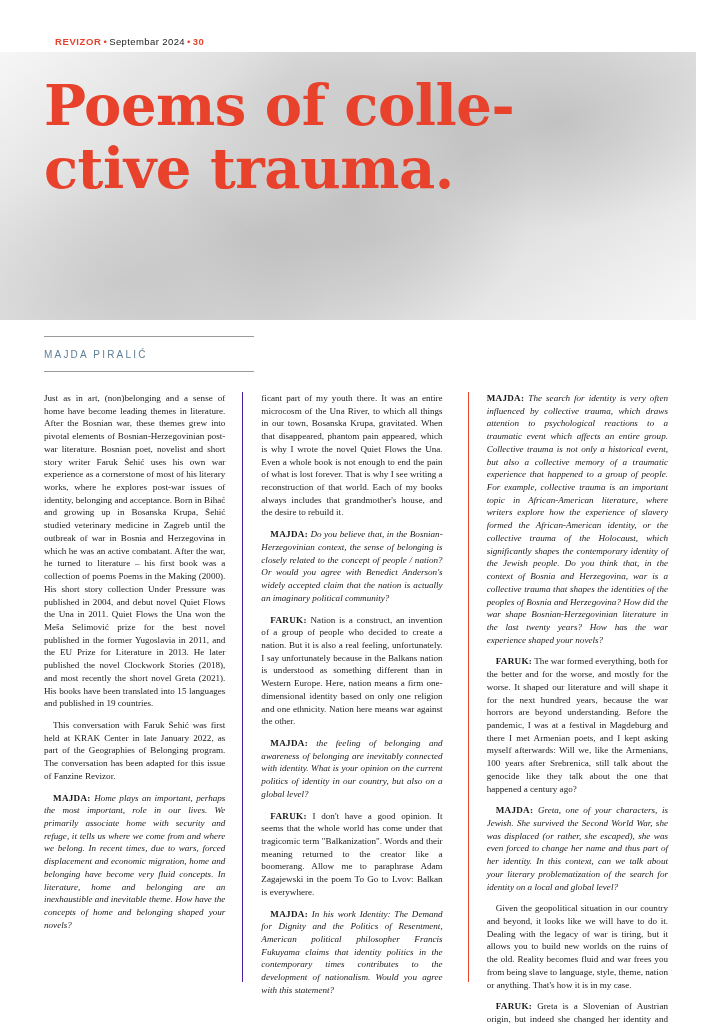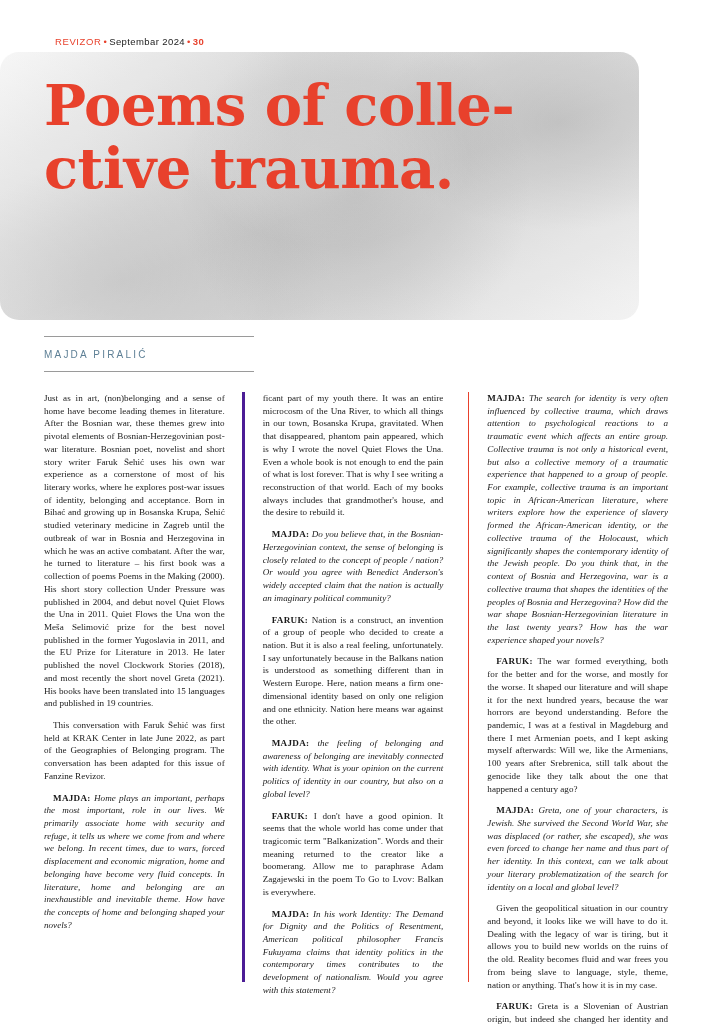--- a/index.html
+++ b/index.html
@@ -27,42 +27,41 @@
     left: 44px;
     top: 36px;
     font-family: "Liberation Sans", sans-serif;
     font-size: 9.5px;
     letter-spacing: 0.4px;
     color: #222222;
     white-space: nowrap;
   }
   .masthead .brand {
     color: #e8412c;
-    font-weight: normal;
+    font-weight: bold;
     letter-spacing: 0.6px;
     padding-left: 11px;
   }
   .masthead .dot {
     color: #e8412c;
     padding: 0 2px;
   }
   .masthead .pagenum {
     color: #e8412c;
     font-weight: bold;
   }
 
   
   .hero {
     position: absolute;
     left: 0;
     top: 52px;
-    width: 639px;
+    width: 696px;
     height: 268px;
     overflow: hidden;
-    border-radius: 19px;
   }
   .hero-photo {
     position: absolute;
     left: 0;
     top: 0;
     width: 712px;
     height: 268px;
     background:
       radial-gradient(ellipse 200px 120px at 330px 110px, rgba(255,255,255,0.55), rgba(255,255,255,0) 70%),
       radial-gradient(ellipse 260px 150px at 560px 70px, rgba(120,120,120,0.35), rgba(255,255,255,0) 72%),
@@ -122,21 +121,21 @@
     width: 624px;
     height: 590px;
     display: flex;
     gap: 18px;
   }
   .col {
     width: 196px;
     position: relative;
   }
   .col.mid { border-right: 1px solid #e8412c; padding-right: 25px; width: 196px; }
-  .col.left { border-right: 3px solid #4c1d95; padding-right: 17px; width: 196px; }
+  .col.left { border-right: 1px solid #4c1d95; padding-right: 17px; width: 196px; }
   .col.right { width: 196px; }
 
   .columns p {
     margin: 0 0 9px 0;
     font-size: 9.1px;
     line-height: 1.40;
     text-align: justify;
     color: #1a1a1a;
     hyphens: auto;
   }
@@ -176,21 +175,21 @@
   <div class="byline-block">
     <div class="rule"></div>
     <div class="byline">MAJDA PIRALIĆ</div>
     <div class="rule"></div>
   </div>
 
   <div class="columns">
 
     <div class="col left">
       <p>Just as in art, (non)belonging and a sense of home have become leading themes in literature. After the Bosnian war, these themes grew into pivotal elements of Bosnian-Herzegovinian post-war literature. Bosnian poet, novelist and short story writer Faruk Šehić uses his own war experience as a cornerstone of most of his literary works, where he explores post-war issues of identity, belonging and acceptance. Born in Bihać and growing up in Bosanska Krupa, Šehić studied veterinary medicine in Zagreb until the outbreak of war in Bosnia and Herzegovina in which he was an active combatant. After the war, he turned to literature – his first book was a collection of poems Poems in the Making (2000). His short story collection Under Pressure was published in 2004, and debut novel Quiet Flows the Una in 2011. Quiet Flows the Una won the Meša Selimović prize for the best novel published in the former Yugoslavia in 2011, and the EU Prize for Literature in 2013. He later published the novel Clockwork Stories (2018), and most recently the short novel Greta (2021). His books have been translated into 15 languages and published in 19 countries.</p>
-      <p class="indent">This conversation with Faruk Šehić was first held at KRAK Center in late June 2022, as part of the Geographies of Belonging program. The conversation has been adapted for this issue of Fanzine Revizor.</p>
+      <p class="indent">This conversation with Faruk Šehić was first held at KRAK Center in late January 2022, as part of the Geographies of Belonging program. The conversation has been adapted for this issue of Fanzine Revizor.</p>
       <p class="indent q"><span class="who">MAJDA:</span> Home plays an important, perhaps the most important, role in our lives. We primarily associate home with security and refuge, it tells us where we come from and where we belong. In recent times, due to wars, forced displacement and economic migration, home and belonging have become very fluid concepts. In literature, home and belonging are an inexhaustible and inevitable theme. How have the concepts of home and belonging shaped your novels?</p>
     </div>
 
     <div class="col mid">
       <p>ficant part of my youth there. It was an entire microcosm of the Una River, to which all things in our town, Bosanska Krupa, gravitated. When that disappeared, phantom pain appeared, which is why I wrote the novel Quiet Flows the Una. Even a whole book is not enough to end the pain of what is lost forever. That is why I see writing a reconstruction of that world. Each of my books always includes that grandmother's house, and the desire to rebuild it.</p>
       <p class="indent q"><span class="who">MAJDA:</span> Do you believe that, in the Bosnian-Herzegovinian context, the sense of belonging is closely related to the concept of people / nation? Or would you agree with Benedict Anderson's widely accepted claim that the nation is actually an imaginary political community?</p>
       <p class="indent a"><span class="who">FARUK:</span> Nation is a construct, an invention of a group of people who decided to create a nation. But it is also a real feeling, unfortunately. I say unfortunately because in the Balkans nation is understood as something different than in Western Europe. Here, nation means a firm one-dimensional identity based on only one religion and one ethnicity. Nation here means war against the other.</p>
       <p class="indent q"><span class="who">MAJDA:</span> the feeling of belonging and awareness of belonging are inevitably connected with identity. What is your opinion on the current politics of identity in our country, but also on a global level?</p>
       <p class="indent a"><span class="who">FARUK:</span> I don't have a good opinion. It seems that the whole world has come under that tragicomic term "Balkanization". Words and their meaning returned to the creator like a boomerang. Allow me to paraphrase Adam Zagajewski in the poem To Go to Lvov: Balkan is everywhere.</p>
       <p class="indent q"><span class="who">MAJDA:</span> In his work Identity: The Demand for Dignity and the Politics of Resentment, American political philosopher Francis Fukuyama claims that identity politics in the contemporary times contributes to the development of nationalism. Would you agree with this statement?</p>

